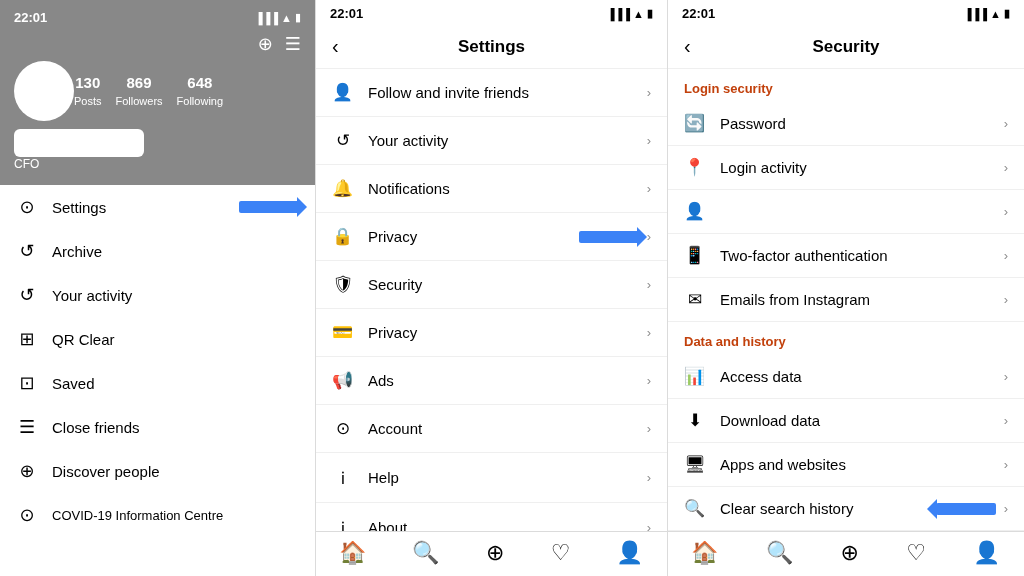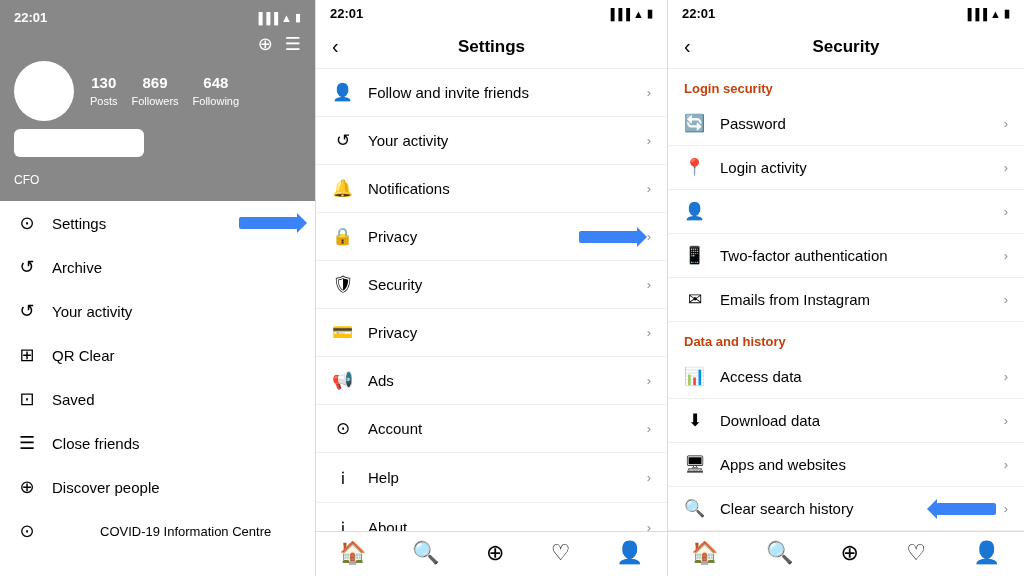--- a/index.html
+++ b/index.html
@@ -40,38 +40,38 @@
     .profile-section {
       background: #888;
       padding: 10px 14px 14px;
       display: flex;
       flex-direction: column;
     }
     .profile-status-bar { display: flex; justify-content: space-between; align-items: center; padding-bottom: 8px; }
     .profile-status-bar .time { color: #fff; font-size: 13px; font-weight: 700; }
     .status-icons-white { display: flex; align-items: center; gap: 3px; color: #fff; font-size: 11px; }
     .profile-top-icons { display: flex; gap: 12px; justify-content: flex-end; margin-bottom: 6px; }
-    .profile-header { display: flex; gap: 16px; align-items: center; }
+    .profile-header { display: flex; align-items: center; }
     .avatar-circle {
       width: 60px; height: 60px; border-radius: 50%;
       background: #fff; flex-shrink: 0;
     }
     .profile-stats { display: flex; gap: 14px; }
     .stat { text-align: center; color: #fff; }
     .stat-num { font-size: 15px; font-weight: 700; display: block; }
     .stat-label { font-size: 11px; text-align: right; }
     .profile-name-box {
       background: #fff;
       border-radius: 6px;
       padding: 5px 10px;
       margin-top: 8px;
       width: 130px;
       height: 28px;
     }
-    .profile-bio { color: #fff; font-size: 12px; margin-top: 16px; }
+    .profile-bio { color: #fff; font-size: 12px; margin-top: 0; }
 
     .menu-list { overflow-y: auto; flex: 1; }
     .menu-item {
       display: flex;
       align-items: center;
       gap: 14px;
       padding: 11px 16px;
       font-size: 15px;
       cursor: pointer;
       color: #000;
@@ -236,21 +236,21 @@
     <div class="menu-item">
       <span class="menu-icon">☰</span>
       <span>Close friends</span>
     </div>
     <div class="menu-item">
       <span class="menu-icon">⊕</span>
       <span>Discover people</span>
     </div>
     <div class="menu-item">
       <span class="menu-icon">⊙</span>
-      <span style="font-size:13px;margin-left:48px;">COVID-19 Information Centre</span>
+      <span style="font-size:13px;">COVID-19 Information Centre</span>
     </div>
   </div>
 </div>
 
 <div class="panel panel-2">
   <div class="status-bar">
     <span class="time">22:01</span>
     <div class="status-icons">
       <span>▐▐▐</span>
       <span>▲</span>

